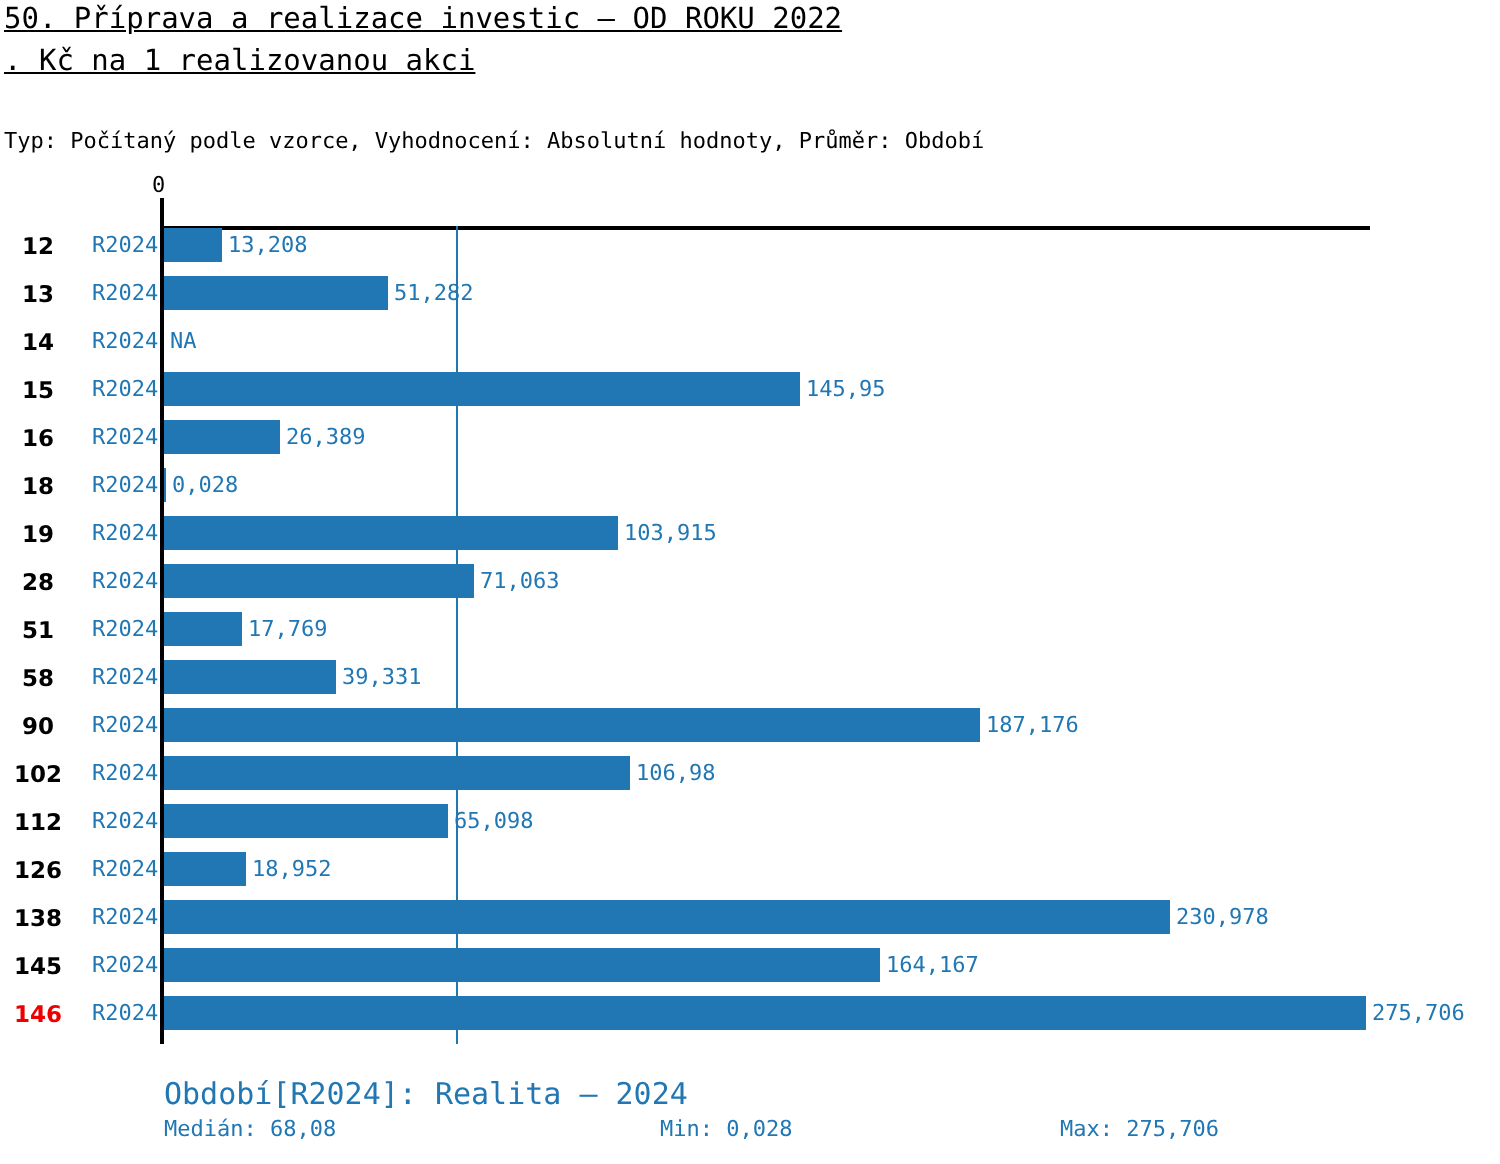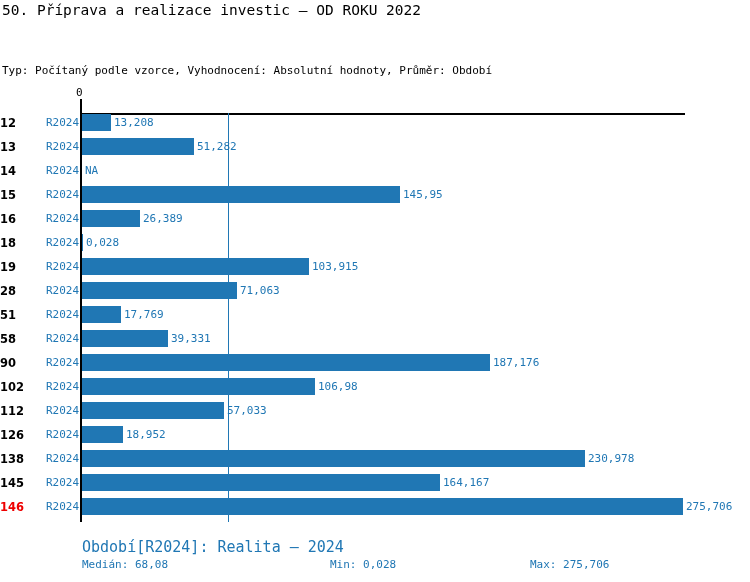--- a/index.html
+++ b/index.html
@@ -12,20 +12,21 @@
     height: 582px;
     position: relative;
     font-family: "DejaVu Sans Mono", "Liberation Mono", monospace;
     overflow: hidden;
   }
   .title-block {
     position: absolute;
     left: 2px;
     top: 0px;
     width: 748px;
+    text-decoration: underline;
   }
   .title-line {
     font-family: "DejaVu Sans Mono", "Liberation Mono", monospace;
     font-size: 14.5px;
     color: #000000;
     line-height: 21px;
     white-space: pre;
     letter-spacing: 0px;
   }
   .subtitle {
@@ -82,21 +83,21 @@
   .row {
     position: absolute;
     left: 0;
     height: 24px;
     width: 750px;
   }
   .row-id {
     position: absolute;
     left: 0px;
     width: 38px;
-    text-align: left;
+    text-align: center;
     top: 5px;
     font-family: "DejaVu Sans", "Liberation Sans", sans-serif;
     font-size: 11.5px;
     font-weight: bold;
     color: #000000;
   }
   .row-id.highlight {
     color: #ee0000;
   }
   .row-period {
@@ -149,20 +150,21 @@
   }
   .stat.median { left: 82px; }
   .stat.min    { left: 330px; }
   .stat.max    { left: 530px; }
 </style>
 </head>
 <body>
 
 <div class="title-block">
   <div class="title-line">50. Příprava a realizace investic – OD ROKU 2022</div>
+  <div class="title-line">. Kč na 1 realizovanou akci</div>
 </div>
 <div class="subtitle">Typ: Počítaný podle vzorce, Vyhodnocení: Absolutní hodnoty, Průměr: Období</div>
 
 <div class="plot">
   <div class="zero-label">0</div>
   <div class="axis-h"></div>
   <div class="axis-v"></div>
   <div class="median-line"></div>
   <div id="rows-container">
       <div class="row" style="top: 111px;">
@@ -233,21 +235,21 @@
       <div class="row" style="top: 375px;">
         <div class="row-id">102</div>
         <div class="row-period">R2024</div>
         <div class="bar" style="width: 233px; background: rgb(32, 119, 180);"></div>
         <div class="bar-value" style="left: 318px;">106,98</div>
       </div>
       <div class="row" style="top: 399px;">
         <div class="row-id">112</div>
         <div class="row-period">R2024</div>
         <div class="bar" style="width: 142px; background: rgb(32, 119, 180);"></div>
-        <div class="bar-value" style="left: 227px;">57,033</div>
+        <div class="bar-value" style="left: 227px;">65,098</div>
       </div>
       <div class="row" style="top: 423px;">
         <div class="row-id">126</div>
         <div class="row-period">R2024</div>
         <div class="bar" style="width: 41px; background: rgb(32, 119, 180);"></div>
         <div class="bar-value" style="left: 126px;">18,952</div>
       </div>
       <div class="row" style="top: 447px;">
         <div class="row-id">138</div>
         <div class="row-period">R2024</div>

